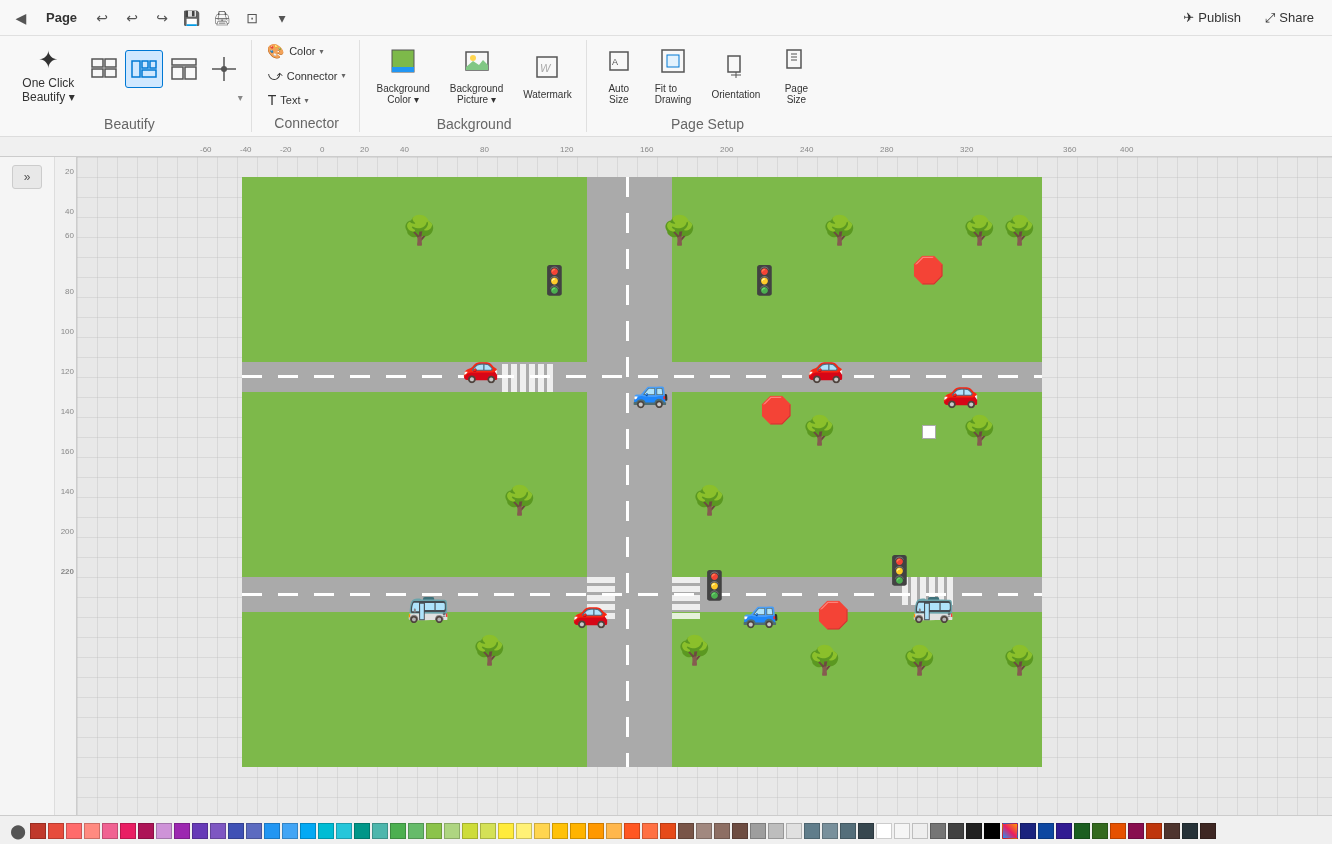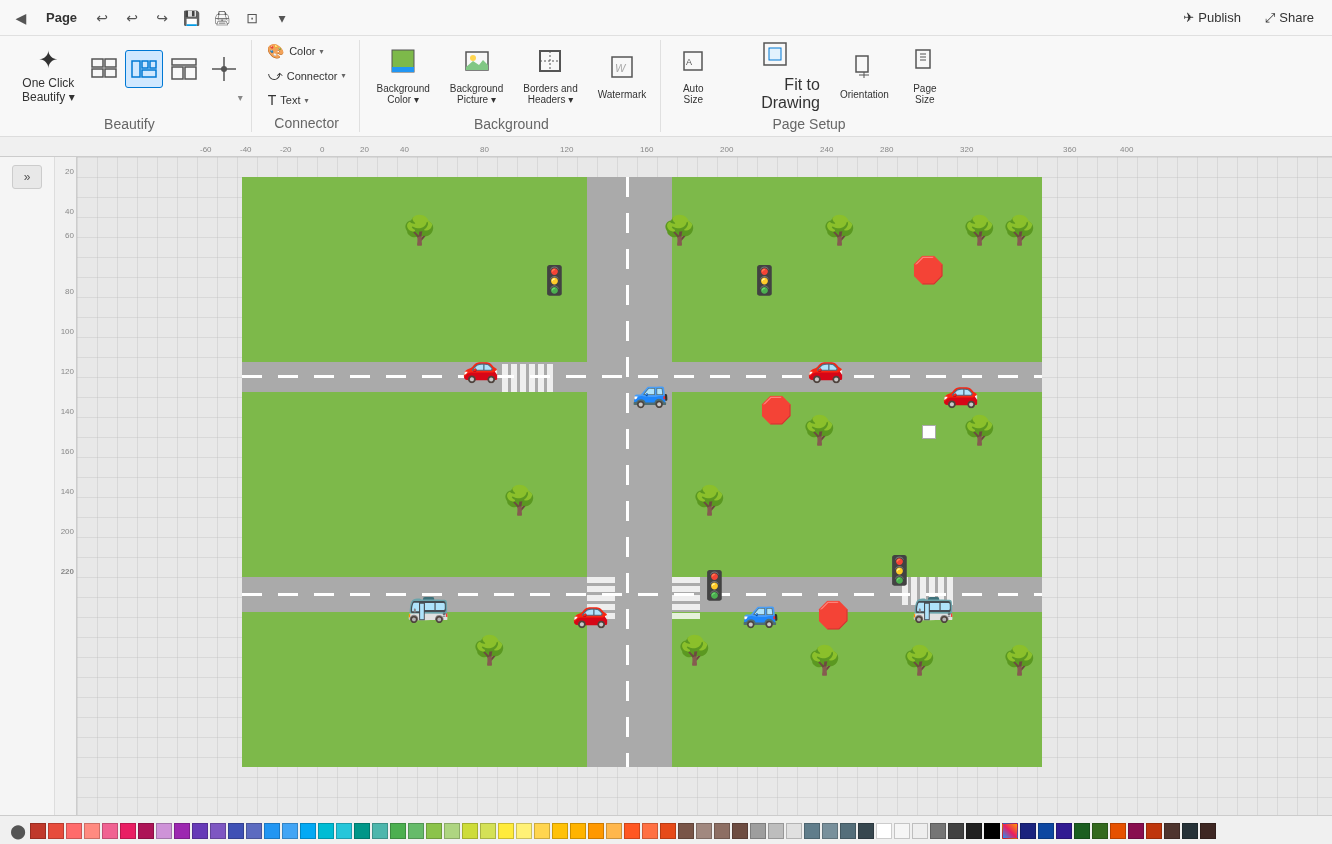--- a/index.html
+++ b/index.html
@@ -443,30 +443,20 @@
               <rect x="3" y="5" width="22" height="18" fill="none" stroke="#555" stroke-width="1.5"></rect>
               <circle cx="10" cy="11" r="3" fill="#ffd54f"></circle>
               <polyline points="3,20 10,14 16,18 20,13 25,18 25,23 3,23" fill="#81c784" stroke="none"></polyline>
             </svg>
           </span>
           <span style="text-align:center;font-size:10px;">Background<br>Picture ▾</span>
         </button>
         <button class="ribbon-btn">
           <span class="ribbon-btn-icon">
             <svg width="28" height="28" viewBox="0 0 28 28">
-              <rect x="4" y="4" width="20" height="20" fill="none" stroke="#555" stroke-width="2"></rect>
-              <line x1="4" y1="14" x2="24" y2="14" stroke="#555" stroke-width="1" stroke-dasharray="2,2"></line>
-              <line x1="14" y1="4" x2="14" y2="24" stroke="#555" stroke-width="1" stroke-dasharray="2,2"></line>
-            </svg>
-          </span>
-          <span style="text-align:center;font-size:10px;">Borders and<br>Headers ▾</span>
-        </button>
-        <button class="ribbon-btn">
-          <span class="ribbon-btn-icon">
-            <svg width="28" height="28" viewBox="0 0 28 28">
               <rect x="4" y="4" width="20" height="20" fill="none" stroke="#555" stroke-width="1.5"></rect>
               <text x="7" y="19" font-size="11" fill="#aaa" font-style="italic">W</text>
             </svg>
           </span>
           <span>Watermark</span>
         </button>
       </div>
       <span class="ribbon-group-label">Background</span>
     </div>
 
@@ -481,21 +471,21 @@
           </span>
           <span style="text-align:center;font-size:10px;">Auto<br>Size</span>
         </button>
         <button class="ribbon-btn">
           <span class="ribbon-btn-icon">
             <svg width="28" height="28" viewBox="0 0 28 28">
               <rect x="3" y="3" width="22" height="22" fill="none" stroke="#555" stroke-width="1.5"></rect>
               <rect x="8" y="8" width="12" height="12" fill="#e3f2fd" stroke="#0078d4" stroke-width="1"></rect>
             </svg>
           </span>
-          <span style="text-align:right;font-size:16px;margin-left:32px;">Fit to<br>Drawing</span>
+          <span style="text-align:left;font-size:10px;">Fit to<br>Drawing</span>
         </button>
         <button class="ribbon-btn">
           <span class="ribbon-btn-icon">
             <svg width="28" height="28" viewBox="0 0 28 28">
               <rect x="6" y="3" width="12" height="16" fill="none" stroke="#555" stroke-width="1.5"></rect>
               <line x1="9" y1="22" x2="19" y2="22" stroke="#555" stroke-width="1"></line>
               <line x1="14" y1="19" x2="14" y2="25" stroke="#555" stroke-width="1"></line>
             </svg>
           </span>
           <span>Orientation</span>
@@ -522,21 +512,21 @@
     <span class="h-tick" style="left:0px;">-60</span>
     <span class="h-tick" style="left:40px;">-40</span>
     <span class="h-tick" style="left:80px;">-20</span>
     <span class="h-tick" style="left:120px;">0</span>
     <span class="h-tick" style="left:160px;">20</span>
     <span class="h-tick" style="left:200px;">40</span>
     <span class="h-tick" style="left:280px;">80</span>
     <span class="h-tick" style="left:360px;">120</span>
     <span class="h-tick" style="left:440px;">160</span>
     <span class="h-tick" style="left:520px;">200</span>
-    <span class="h-tick" style="left:620px;">240</span>
+    <span class="h-tick" style="left:600px;">240</span>
     <span class="h-tick" style="left:680px;">280</span>
     <span class="h-tick" style="left:760px;">320</span>
     <span class="h-tick" style="left:840px;margin-left:23px;">360</span>
     <span class="h-tick" style="left:920px;">400</span>
   </div>
 </div>
 
 <div id="main">
   <div id="sidebar-panel">
     <div id="sidebar-toggle">»</div>

